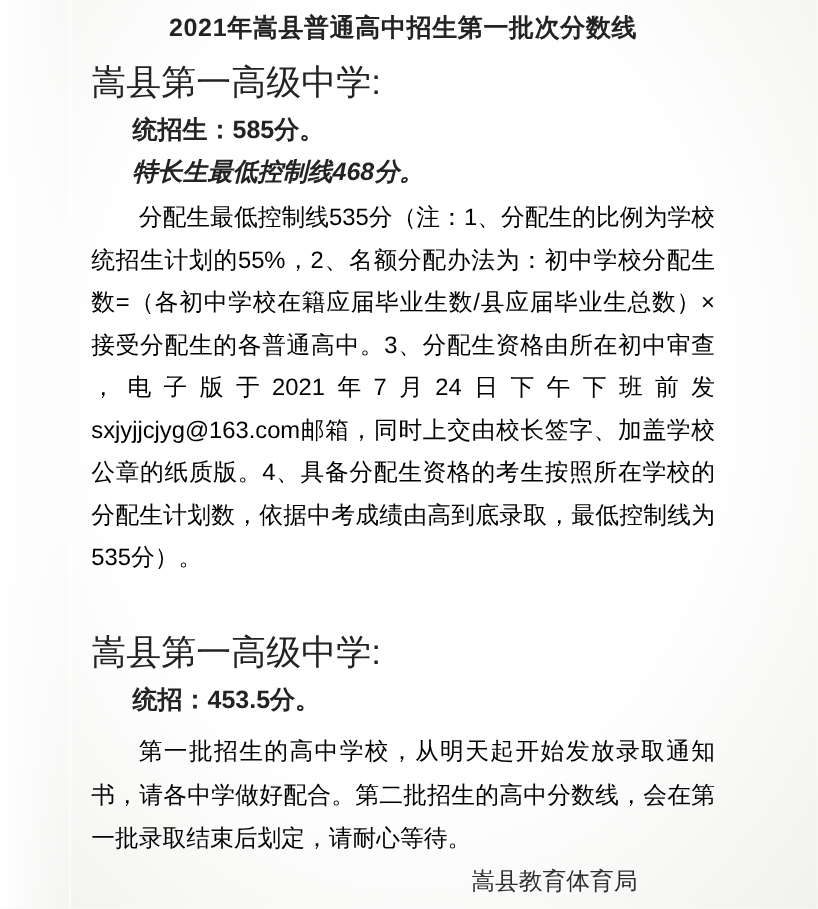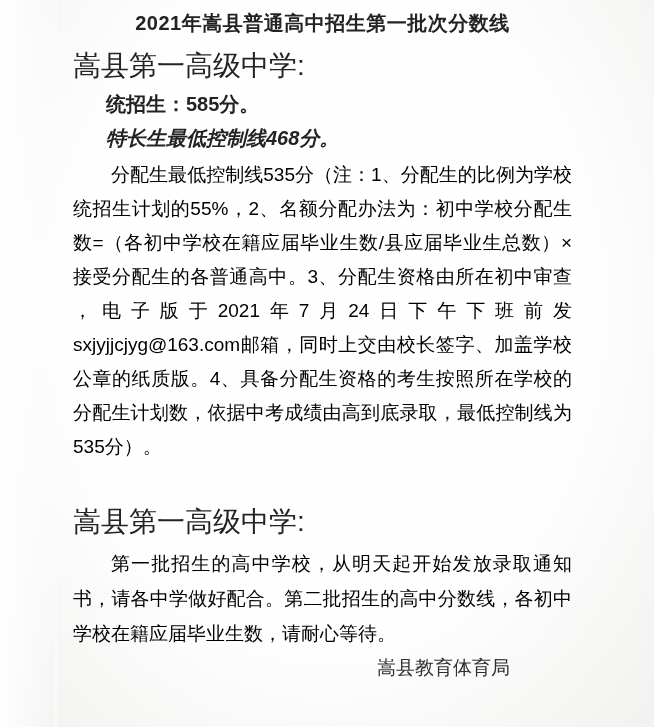--- a/index.html
+++ b/index.html
@@ -96,19 +96,20 @@
 
   <div class="school-section">
     <h2 class="school-heading">嵩县第一高级中学:</h2>
     <p class="score-line">统招生：585分。</p>
     <p class="score-line">特长生最低控制线468分。</p>
     <p class="body-para">分配生最低控制线535分（注：1、分配生的比例为学校统招生计划的55%，2、名额分配办法为：初中学校分配生数=（各初中学校在籍应届毕业生数/县应届毕业生总数）×接受分配生的各普通高中。3、分配生资格由所在初中审查 ，电子版于2021年7月24日下午下班前发sxjyjjcjyg@163.com邮箱，同时上交由校长签字、加盖学校公章的纸质版。4、具备分配生资格的考生按照所在学校的分配生计划数，依据中考成绩由高到底录取，最低控制线为535分）。</p>
   </div>
 
   <div class="school-section section-2">
     <h2 class="school-heading">嵩县第一高级中学:</h2>
+    <p class="score-line">统招：453.5分。</p>
   </div>
 
-  <p class="body-para closing-para">第一批招生的高中学校，从明天起开始发放录取通知书，请各中学做好配合。第二批招生的高中分数线，各初中学校在籍应届毕业生数，请耐心等待。</p>
+  <p class="body-para closing-para">第一批招生的高中学校，从明天起开始发放录取通知书，请各中学做好配合。第二批招生的高中分数线，会在第一批录取结束后划定，请耐心等待。</p>
 
   <p class="signature">嵩县教育体育局</p>
 
 </div>
 
 </body></html>

